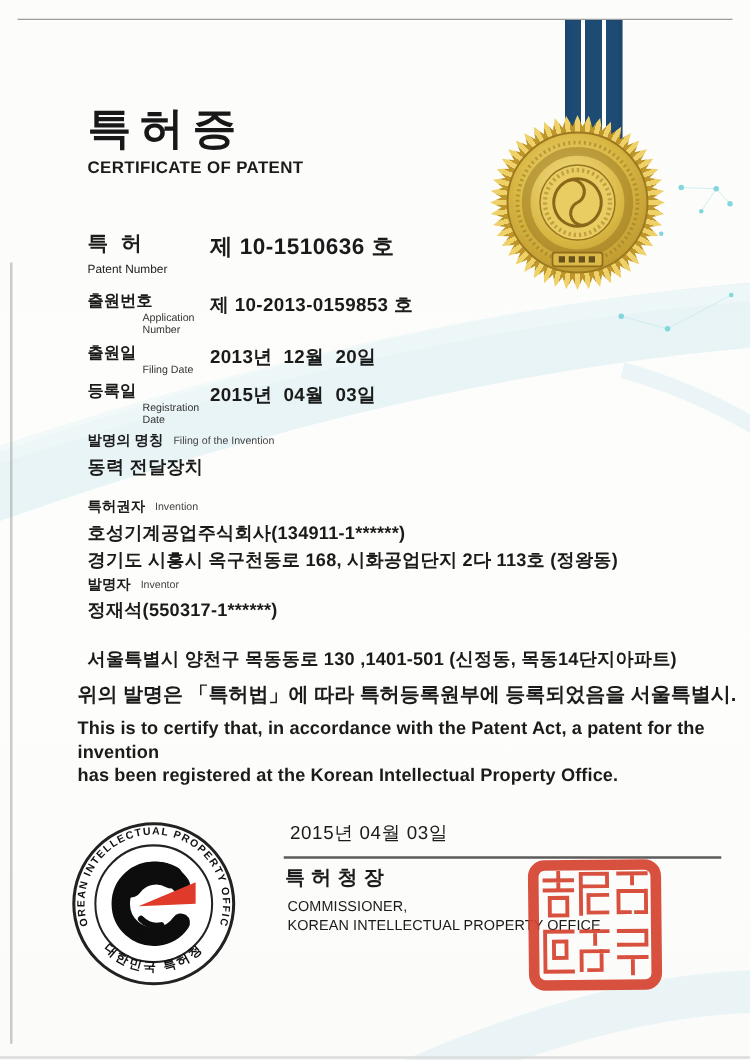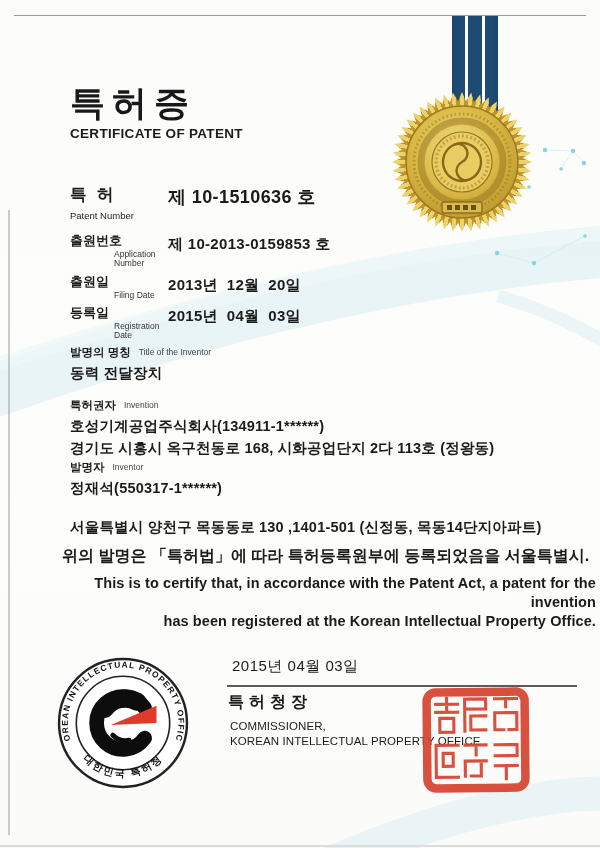--- a/index.html
+++ b/index.html
@@ -45,21 +45,21 @@
   .patent-label-en{font-size:9.5px;color:#222;margin-top:4px;}
   .patent-value{font-size:18px;font-weight:700;letter-spacing:.4px;white-space:pre;}
   .field-row{display:flex;margin-bottom:6px;}
   .field-label{width:98px;flex:0 0 98px;}
   .field-value{font-size:15px;font-weight:700;letter-spacing:.3px;white-space:pre;padding-top:1px;text-align:right;}
   .sec-head{display:flex;align-items:center;gap:8px;}
   .sec-head .ko{font-size:11.5px;font-weight:700;}
   .sec-head .en{font-size:8.5px;color:#444;padding-bottom:1px;}
   .sec-line{font-size:14.5px;font-weight:700;margin-top:4px;letter-spacing:.2px;white-space:nowrap;}
   .statement-ko{font-size:16px;font-weight:700;white-space:nowrap;letter-spacing:0;}
-  .statement-en{font-size:14.5px;font-weight:700;line-height:1.3;margin-top:7px;letter-spacing:.1px;text-align:right;}
+  .statement-en{font-size:14.5px;font-weight:700;line-height:1.3;margin-top:7px;letter-spacing:.1px;}
 
   .footer-date{font-size:15px;letter-spacing:.5px;white-space:pre;}
   .footer-line{position:absolute;left:227px;top:685px;width:350px;height:1.5px;background:#3f3f3f;opacity:.85;}
   .comm-ko{font-size:16px;font-weight:700;letter-spacing:5px;}
   .comm-en{font-size:11.5px;font-weight:400;line-height:1.3;letter-spacing:.1px;}
   .emblem{position:absolute;left:56px;top:656px;width:134px;height:134px;}
   .seal{position:absolute;left:421px;top:687px;width:110px;height:106px;opacity:.92;}
 </style>
 </head>
 <body>
@@ -156,21 +156,21 @@
         <div class="lab-ko">등록일</div>
         <div class="lab-en">Registration Date</div>
       </div>
       <div class="field-value">2015년  04월  03일</div>
     </div>
   </div>
 
   <div class="abs" style="left:70px;top:345px;">
     <div class="sec-head">
       <span class="ko">발명의 명칭</span>
-      <span class="en">Title of the Inventor</span>
+      <span class="en">Filing of the Invention</span>
     </div>
     <div class="sec-line">동력 전달장치</div>
   </div>
 
   <div class="abs" style="left:70px;top:398px;">
     <div class="sec-head">
       <span class="ko">특허권자</span>
       <span class="en">Invention</span>
     </div>
     <div class="sec-line">호성기계공업주식회사(134911-1******)</div>

